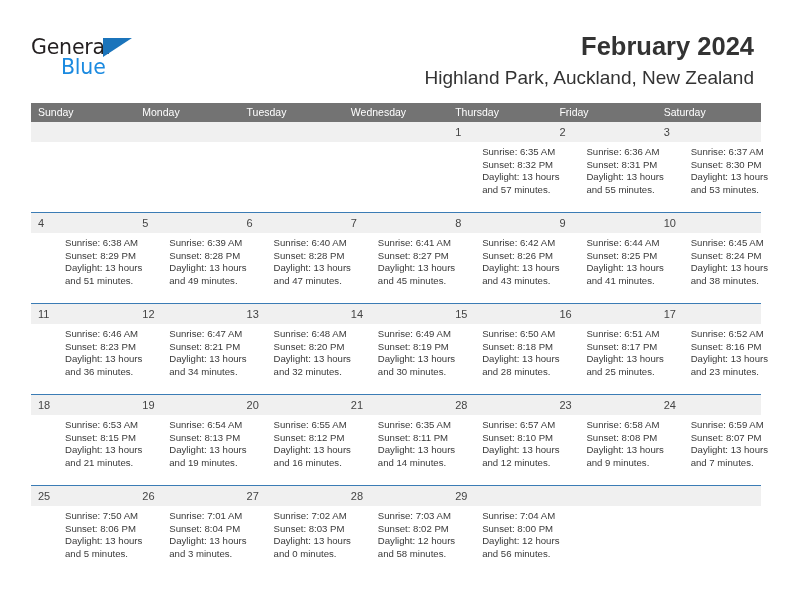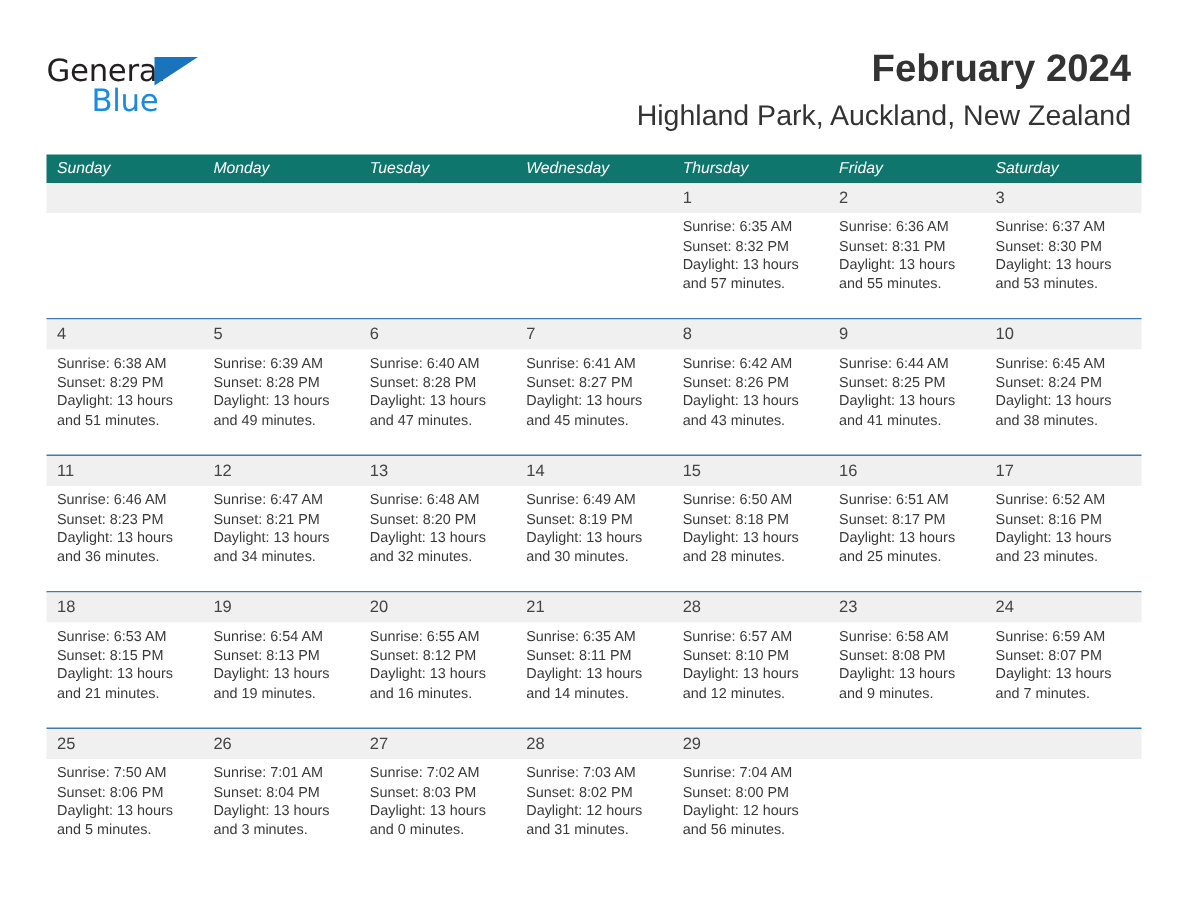--- a/index.html
+++ b/index.html
@@ -101,22 +101,21 @@
     position: absolute;
     left: 31px;
     top: 103px;
     width: 730px;
   }
 
   .dow-row {
     display: flex;
     width: 730px;
     height: 19px;
-    background: #0f766e;
-    font-style: italic;
+    background: #737373;
   }
   .dow-cell {
     flex: 1 1 0;
     box-sizing: border-box;
     padding-left: 7px;
     color: #ffffff;
     font-size: 10.5px;
     line-height: 19px;
     font-family: "Liberation Sans", sans-serif;
     white-space: nowrap;
@@ -145,20 +144,21 @@
     line-height: 20px;
     color: #444444;
     font-family: "Liberation Sans", sans-serif;
   }
 
   .detail-row {
     display: flex;
     width: 730px;
     height: 70px;
     background: #ffffff;
+    margin-left: 27px;
   }
   .detail-cell {
     flex: 1 1 0;
     box-sizing: border-box;
     padding: 4px 6px 0 7px;
     font-size: 9.6px;
     line-height: 12.6px;
     color: #3a3a3a;
     font-family: "Liberation Sans", sans-serif;
   }
@@ -444,21 +444,21 @@
             <div class="detail-cell">
               <span class="ln">Sunrise: 7:02 AM</span>
               <span class="ln">Sunset: 8:03 PM</span>
               <span class="ln">Daylight: 13 hours</span>
               <span class="ln">and 0 minutes.</span>
             </div>
             <div class="detail-cell">
               <span class="ln">Sunrise: 7:03 AM</span>
               <span class="ln">Sunset: 8:02 PM</span>
               <span class="ln">Daylight: 12 hours</span>
-              <span class="ln">and 31 minutes.</span>
+              <span class="ln">and 58 minutes.</span>
             </div>
             <div class="detail-cell">
               <span class="ln">Sunrise: 7:04 AM</span>
               <span class="ln">Sunset: 8:00 PM</span>
               <span class="ln">Daylight: 12 hours</span>
               <span class="ln">and 56 minutes.</span>
             </div>
             <div class="detail-cell">
               <span class="ln"></span>
               <span class="ln"></span>

